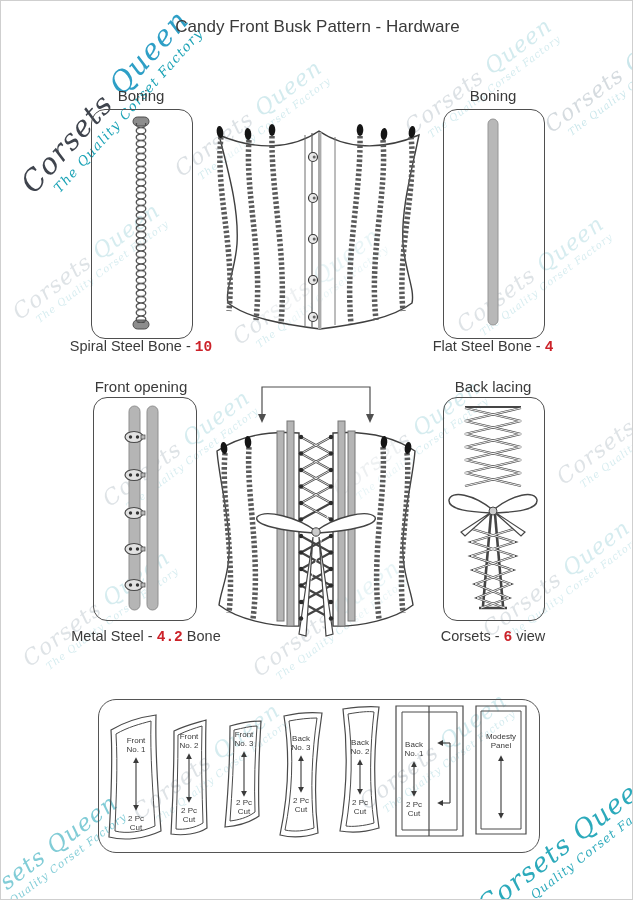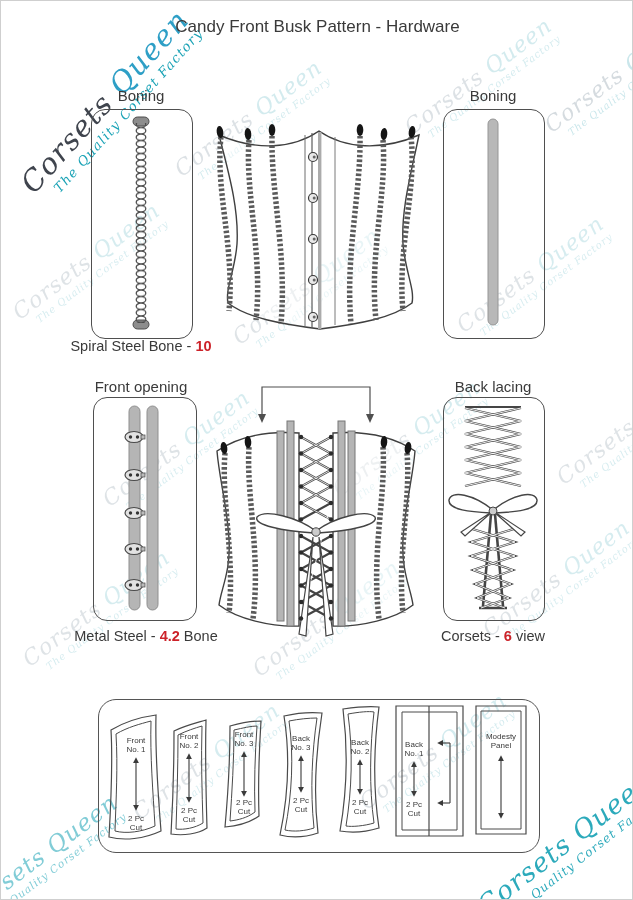--- a/index.html
+++ b/index.html
@@ -12,21 +12,21 @@
   .abs{position:absolute;}
   
   .wm{position:absolute;transform-origin:0 0;pointer-events:none;white-space:nowrap;
       font-family:"DejaVu Serif",serif;font-style:italic;line-height:1;z-index:0;}
   .wm .b1,.wm .b2{font-size:22px;letter-spacing:1px;}
   .wm .tag{display:block;font-size:10px;margin-top:2px;margin-left:14px;letter-spacing:1px;}
   
   .title{top:16px;left:0;width:633px;text-align:center;font-size:17px;z-index:2;}
   .boxlabel{font-size:15px;text-align:center;z-index:2;}
   .caption{font-size:14.5px;text-align:center;z-index:2;}
-  .caption .val{color:var(--accent-red);font-weight:bold;}
+  .caption .val{color:var(--accent-red);font-weight:bold;font-family:Liberation Mono, monospace;}
   .hbox{border:1.6px solid #4f4f4f;border-radius:14px;z-index:1;}
   .bigpanel{border:1.5px solid #555;border-radius:18px;z-index:1;}
   svg{z-index:2;}
   svg text{font-family:"Liberation Sans",sans-serif;fill:var(--ink);}
 </style>
 </head>
 <body>
 
 <div class="page">
 
@@ -93,20 +93,23 @@
       <ellipse cx="47" cy="35" rx="3.3" ry="6" transform="rotate(-5 47 35)"></ellipse>
       <ellipse cx="71" cy="31" rx="3.3" ry="6"></ellipse>
       <ellipse cx="159" cy="31" rx="3.3" ry="6"></ellipse>
       <ellipse cx="183" cy="35" rx="3.3" ry="6" transform="rotate(5 183 35)"></ellipse>
       <ellipse cx="211" cy="33" rx="3.3" ry="6" transform="rotate(8 211 33)"></ellipse>
     </g>
   </svg>
 
   <div class="abs caption" style="left:40px;top:337px;width:200px;">
     <span>Spiral Steel Bone - </span><span class="val">10</span>
+  </div>
+  <div class="abs caption" style="left:412px;top:337px;width:160px;">
+    <span>Flat Steel Bone - </span><span class="val">4</span>
   </div>
 
 
   <div class="abs boxlabel" style="left:80px;top:377px;width:120px;">Front opening</div>
   <div class="abs boxlabel" style="left:442px;top:377px;width:100px;">Back lacing</div>
 
   <div class="abs hbox" style="left:92px;top:396px;width:102px;height:222px;"></div>
   <svg class="abs" style="left:92px;top:396px;" width="102" height="222" viewBox="0 0 102 222">
     <rect x="36" y="9" width="11" height="204" rx="5.5" fill="#b5b5b5" stroke="#8f8f8f"></rect>
     <rect x="54" y="9" width="11" height="204" rx="5.5" fill="#b5b5b5" stroke="#8f8f8f"></rect>

